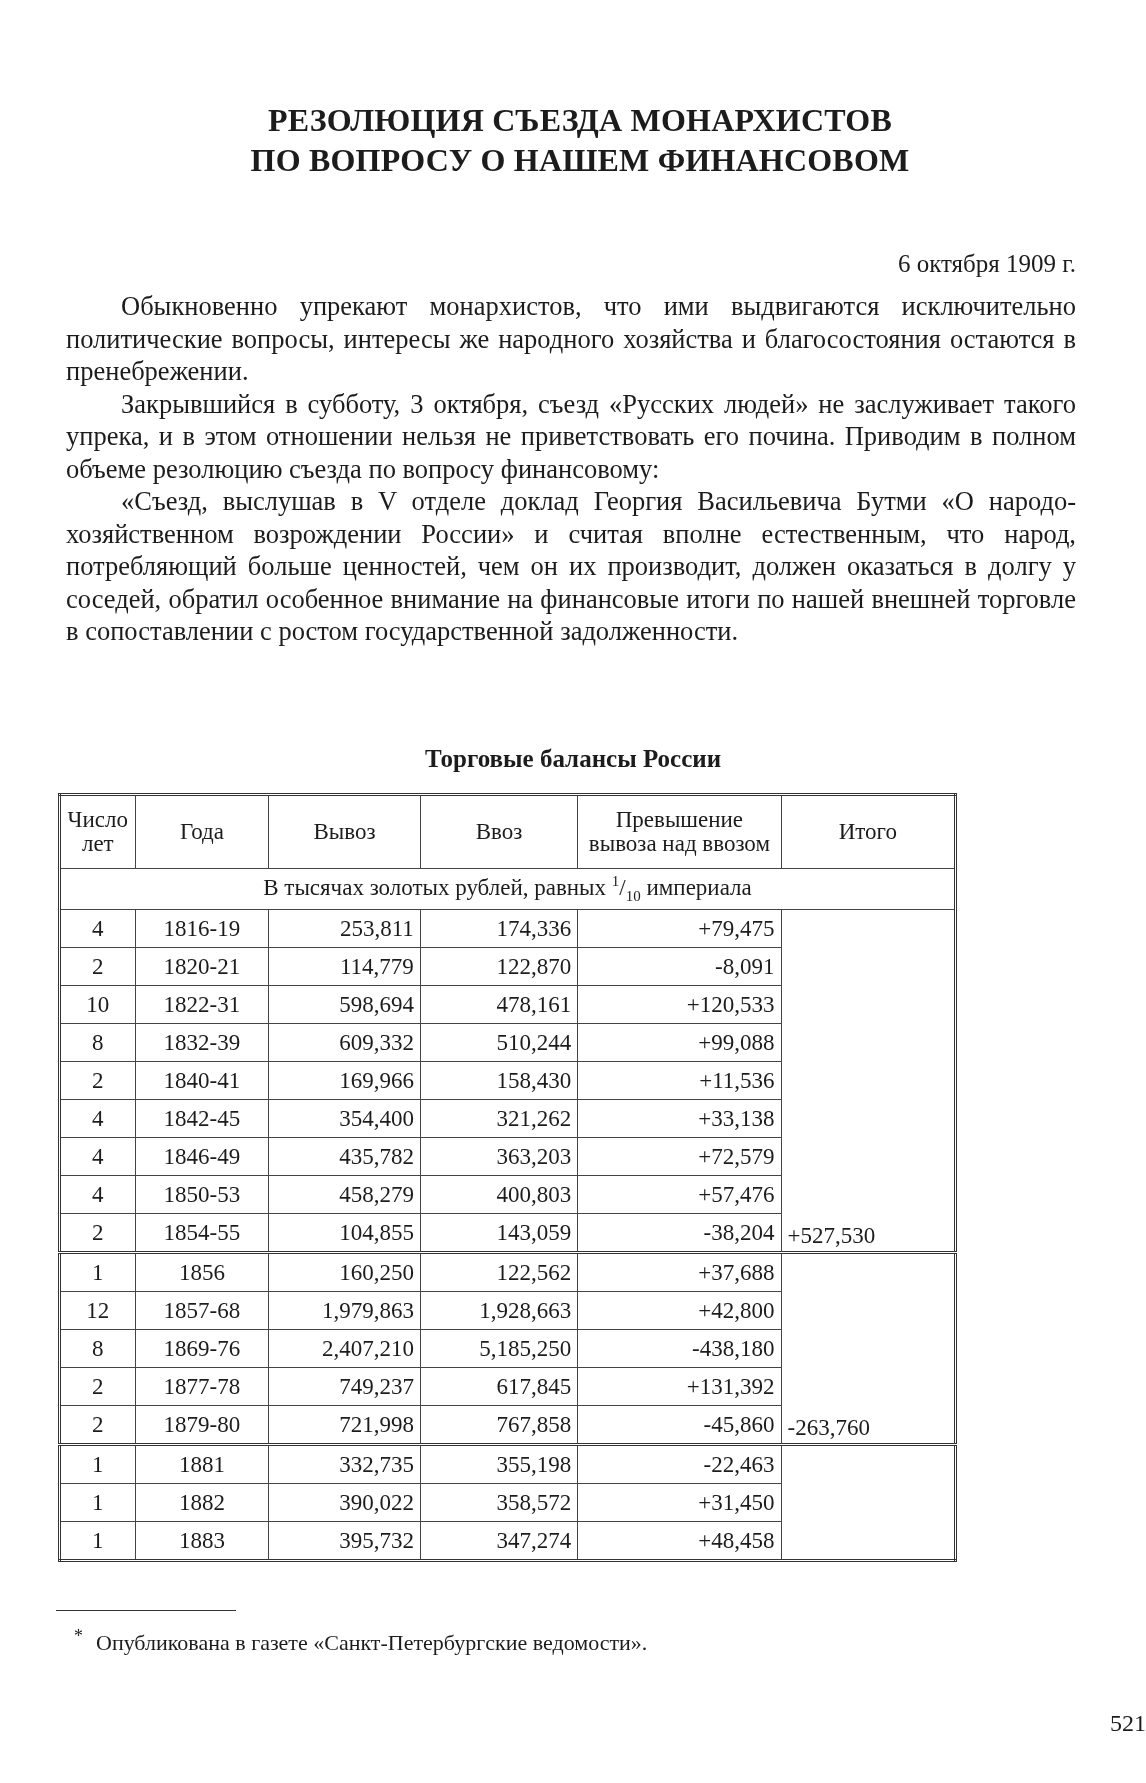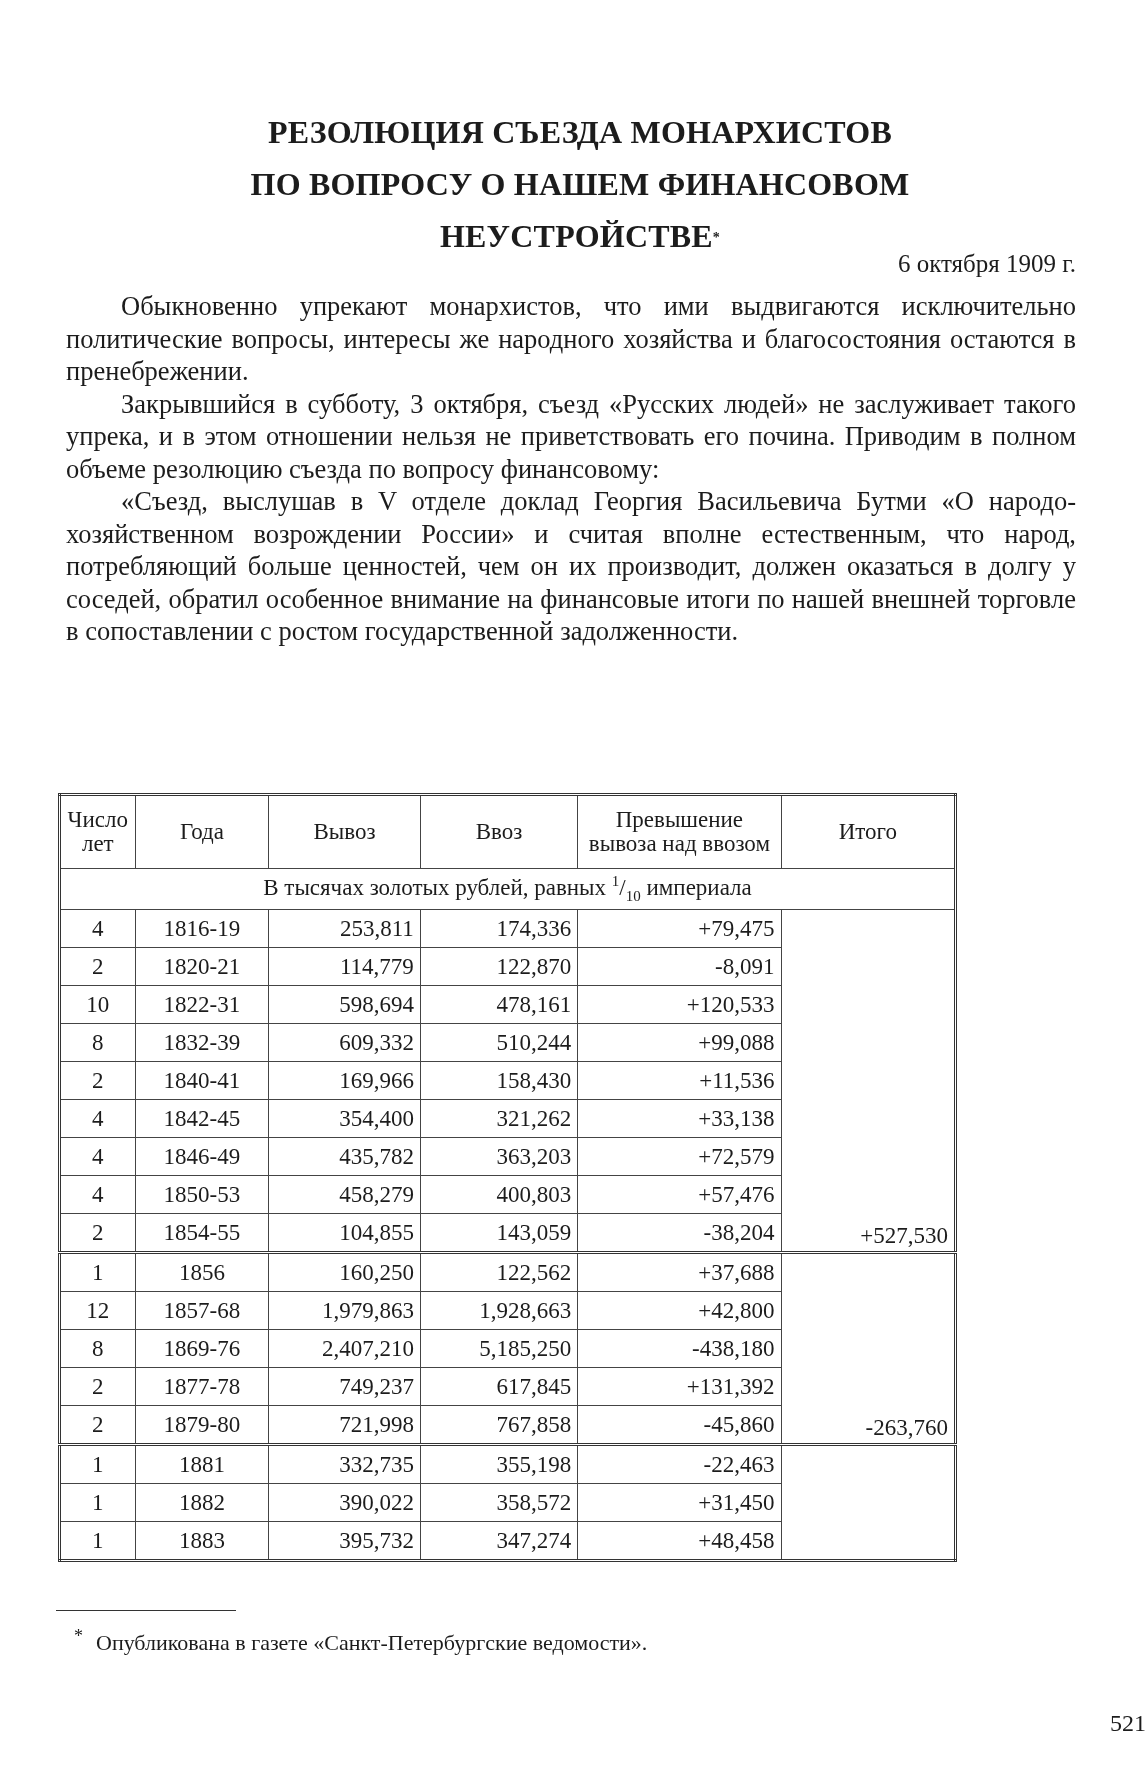--- a/index.html
+++ b/index.html
@@ -6,21 +6,21 @@
   body {
     width: 1146px; height: 1783px; background: #ffffff; color: #1c1c1c;
     font-family: "Liberation Serif", "DejaVu Serif", serif;
     position: relative; overflow: hidden;
   }
   .page { position: absolute; left: 0; top: 0; width: 1146px; height: 1783px; }
   .title {
     position: absolute; left: 120px; width: 920px; top: 100px; text-align: center;
     font-weight: bold; font-size: 32px; line-height: 40px; letter-spacing: 0.2px;
   }
-  .title div { white-space: nowrap; margin-top: 12px; }
+  .title div { white-space: nowrap; }
   .title sup { font-size: 14px; vertical-align: top; position: relative; top: 2px; }
   .date {
     position: absolute; right: 70px; top: 250px; font-size: 25px;
   }
   .body-text {
     position: absolute; left: 66px; width: 1010px; top: 290px;
     font-size: 26.5px; line-height: 32.5px; text-align: justify;
   }
   .body-text p { margin: 0; text-indent: 55px; }
   .table-title {
@@ -31,47 +31,47 @@
     position: absolute; left: 58px; top: 793px; width: 899px;
     border-collapse: collapse; border: 3px double #333; font-size: 23px;
   }
   .trade-table th, .trade-table td {
     border: 1px solid #444; padding: 0 6px; height: 37px;
   }
   .trade-table th { font-weight: normal; height: 72px; line-height: 24px; text-align: center; }
   .trade-table td.num { text-align: right; }
   .trade-table td.c { text-align: center; }
   .trade-table td.unit { text-align: center; height: 40px; }
-  .trade-table td.total { text-align: right; vertical-align: bottom; padding-bottom: 2px; border-bottom: 3px double #333; }
+  .trade-table td.total { text-align: left; vertical-align: bottom; padding-bottom: 2px; border-bottom: 3px double #333; }
   .trade-table tr.grp-end td { border-bottom: 3px double #333; }
   .frac sup { font-size: 15px; }
   .frac sub { font-size: 15px; }
   .fn-rule { position: absolute; left: 56px; top: 1610px; width: 180px; border-top: 1.5px solid #333; }
   .footnote { position: absolute; left: 96px; top: 1630px; font-size: 22px; }
   .footnote .star { position: absolute; left: -22px; top: -4px; font-size: 18px; }
   .page-num { position: absolute; left: 0; width: 1146px; text-align: right; top: 1710px; font-size: 24px; }
 </style>
 </head>
 <body>
 
 <div class="page">
   <div class="title">
     <div>РЕЗОЛЮЦИЯ СЪЕЗДА МОНАРХИСТОВ</div>
     <div>ПО ВОПРОСУ О НАШЕМ ФИНАНСОВОМ</div>
-    <div><span>НЕУСТРОЙСТВЕ</span><sup>*</sup></div>
   </div>
 
   <div class="date">6 октября 1909 г.</div>
 
   <div class="body-text">
     <p>Обыкновенно упрекают монархистов, что ими выдвигаются исключительно политические вопросы, интересы же народного хозяйства и благосостояния остаются в пренебрежении.</p>
     <p>Закрывшийся в субботу, 3 октября, съезд «Русских людей» не заслуживает такого упрека, и в этом отношении нельзя не приветствовать его почина. Приводим в полном объеме резолюцию съезда по вопросу финансовому:</p>
     <p>«Съезд, выслушав в V отделе доклад Георгия Васильевича Бутми «О народо-хозяйственном возрождении России» и считая вполне естественным, что народ, потребляющий больше ценностей, чем он их производит, должен оказаться в долгу у соседей, обратил особенное внимание на финансовые итоги по нашей внешней торговле в сопоставлении с ростом государственной задолженности.</p>
   </div>
 
+  <div class="table-title">Торговые балансы России</div>
 
   <table class="trade-table">
     <colgroup>
       <col style="width:76px">
         <col style="width:160px">
         <col style="width:170px">
         <col style="width:178px">
         <col style="width:228px">
         <col style="width:203px">
     </colgroup>

